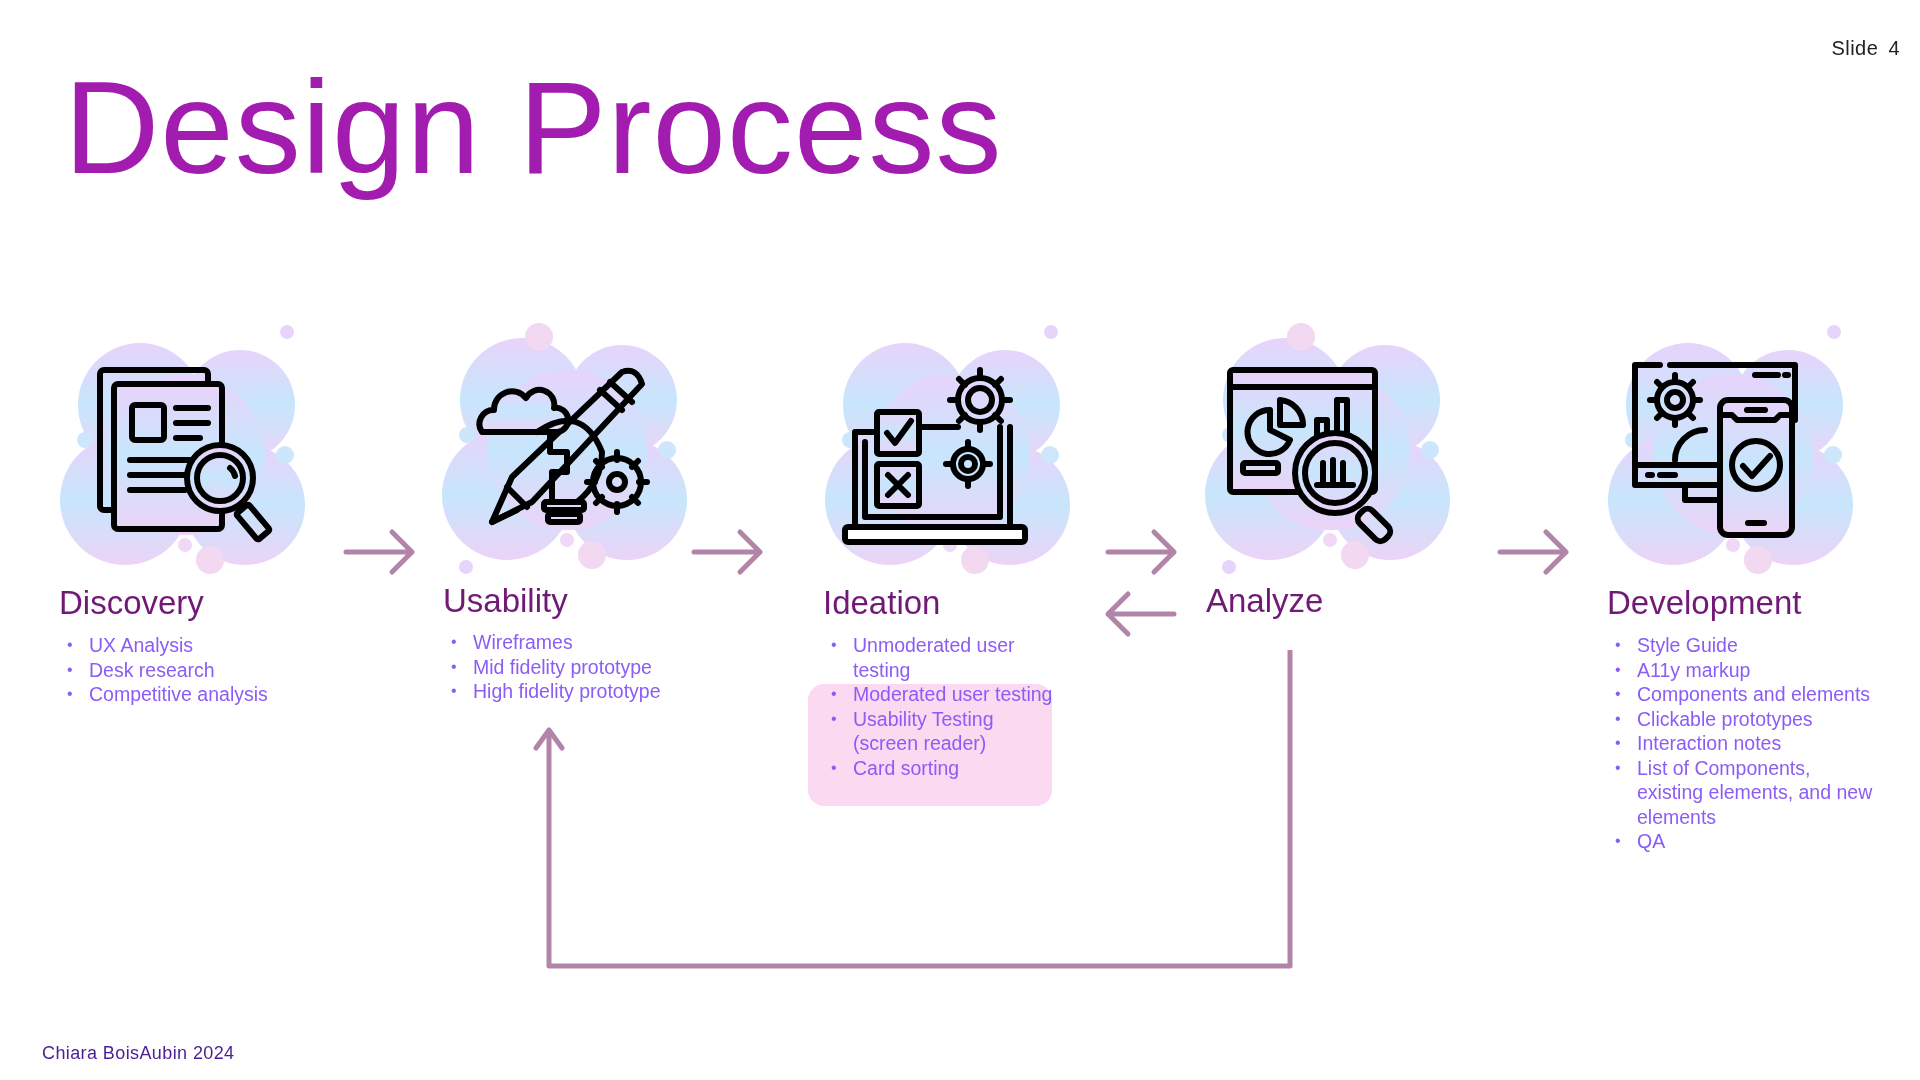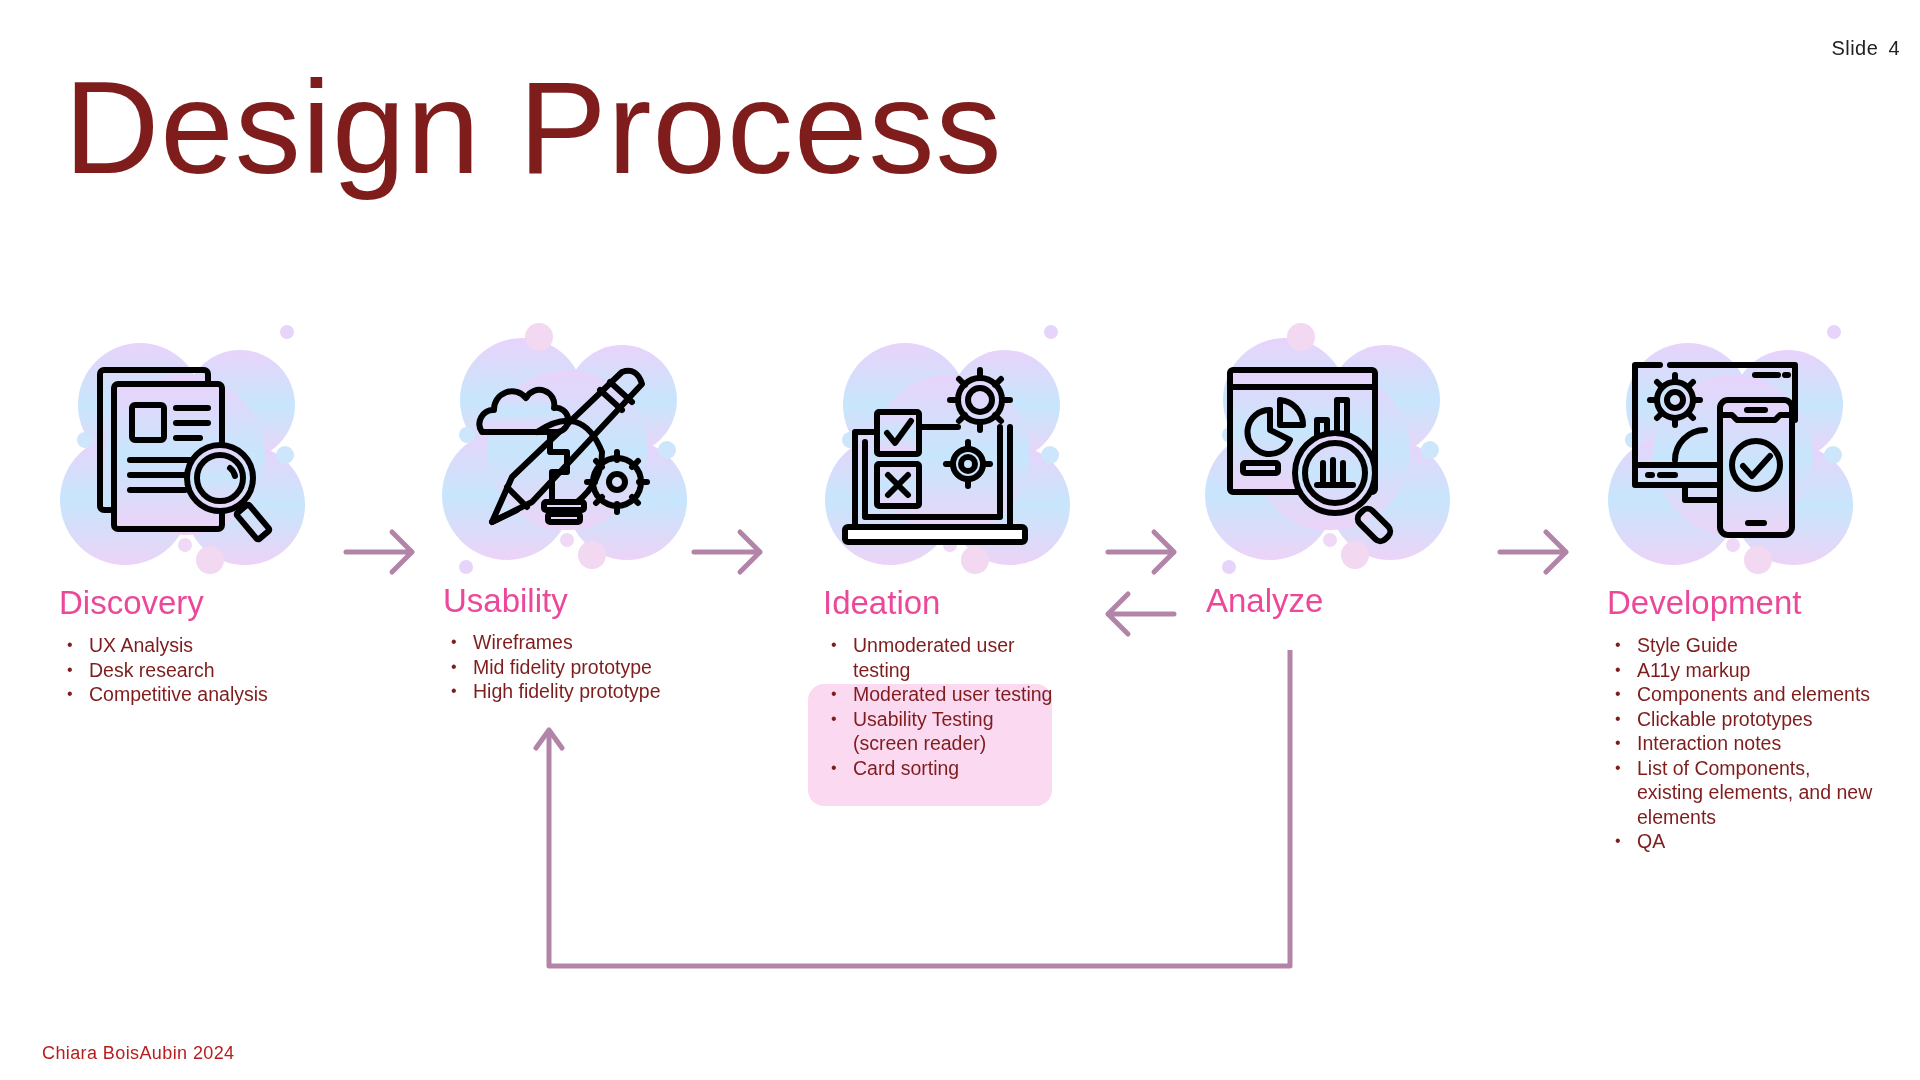--- a/index.html
+++ b/index.html
@@ -1,24 +1,24 @@
 <!DOCTYPE html>
 <html><head>
 <meta charset="utf-8">
 <style>
   html, body { margin:0; padding:0; background:#ffffff; }
   body { width:1920px; height:1080px; position:relative; overflow:hidden; font-family:"Liberation Sans", "DejaVu Sans", sans-serif; color:#111; }
   .slide-num { position:absolute; top:18px; right:20px; font-size:20px; color:#222; letter-spacing:0.5px;margin-top:19px; }
   .slide-num .n { margin-left:10px; }
-  .title { position:absolute; left:64px; top:62px; font-size:132px; color:#7f1d1d; font-weight:400; letter-spacing:1px; line-height:1; }
-  .footer { position:absolute; left:42px; bottom:16px; font-size:18px; color:#b91c1c; letter-spacing:0.4px; }
+  .title { position:absolute; left:64px; top:62px; font-size:132px; color:#a21caf; font-weight:400; letter-spacing:1px; line-height:1; }
+  .footer { position:absolute; left:42px; bottom:16px; font-size:18px; color:#4c1d95; letter-spacing:0.4px; }
   .blob { position:absolute; width:260px; height:240px; }
   .icon { position:absolute; width:190px; height:190px; }
-  .heading { position:absolute; font-size:33px; color:#ec4899; white-space:nowrap; }
-  ul.items { position:absolute; margin:0; padding:0 0 0 30px; list-style:none; font-size:19.5px; line-height:24.5px; color:#7f1d1d; }
+  .heading { position:absolute; font-size:33px; color:#701a75; white-space:nowrap; }
+  ul.items { position:absolute; margin:0; padding:0 0 0 30px; list-style:none; font-size:19.5px; line-height:24.5px; color:#8b5cf6; }
   ul.items li { position:relative; }
   ul.items li::before { content:"•"; position:absolute; left:-22px; top:0; font-size:16px; }
   .highlight { position:absolute; left:808px; top:684px; width:244px; height:122px; background:#fbd9f1; border-radius:16px; }
   svg.arrows { position:absolute; left:0; top:0; width:1920px; height:1080px; pointer-events:none; }
 </style>
 </head>
 <body>
 
 <svg width="0" height="0" style="position:absolute">
   <defs>

